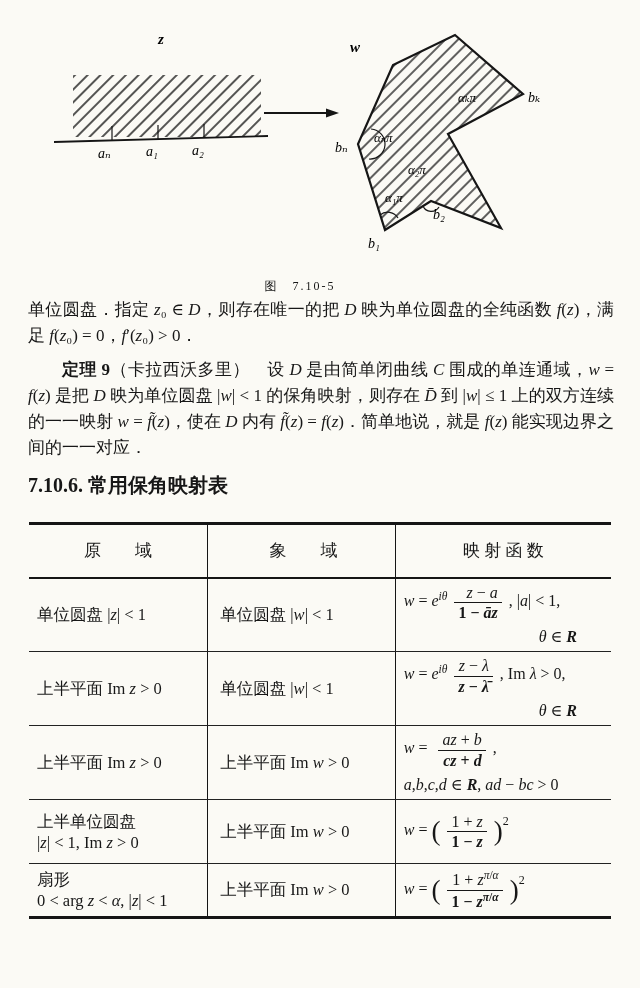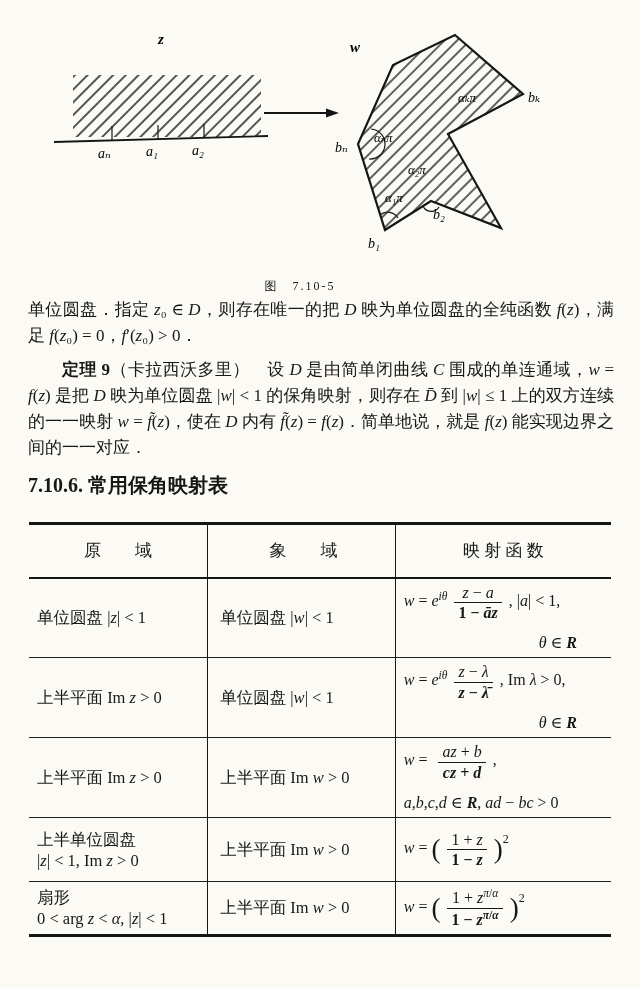--- a/index.html
+++ b/index.html
@@ -26,25 +26,25 @@
   th,td{padding:4px 8px;vertical-align:middle;font-size:16.5px;font-weight:normal;}
   th{border-bottom:2px solid #151515;font-size:17px;}
   td{border-bottom:1.5px solid #222;}
   .c1{width:178px;border-right:1.5px solid #151515;}
   .c2{width:183px;border-right:1.5px solid #151515;padding-left:12px;}
   .c3{width:221px;}
   tr.hrow{height:54px;}
   tr.r0{height:60px;} tr.r1{height:62px;} tr.r2{height:63px;}
   tr.r3{height:64px;} tr.r4{height:55px;} tr.r5{height:54px;}
   .fline1,.fline2{font-size:16px;line-height:1.35;}
-  .fline2{margin-top:10px;}
+  .fline2{margin-top:4px;}
   .fline2.right{text-align:right;padding-right:26px;}
   i{font-style:italic;}
   sup{font-size:11.5px;}
-  .frac{display:inline-block;text-align:center;vertical-align:middle;margin:0 7px;line-height:1.2;}
+  .frac{display:inline-block;text-align:right;vertical-align:middle;margin:0 7px;line-height:1.2;}
   .frac .num,.frac .den{display:block;padding:0 4px;}
   .frac .den{border-top:1.4px solid #171717;font-weight:bold;}
   .bp{font-size:27px;vertical-align:-5px;line-height:0;}
   .psup{vertical-align:10px;font-size:12px;}
 
   #pagenum{position:absolute;left:44px;top:1004px;font-size:17px;font-weight:bold;letter-spacing:2px;}
 
   svg text{font-family:"Liberation Serif","DejaVu Serif",serif;}
 </style>
 </head>

